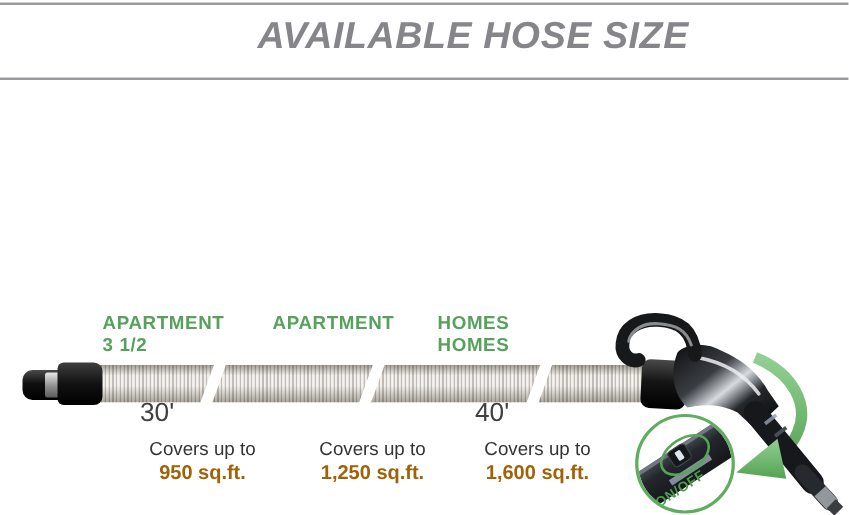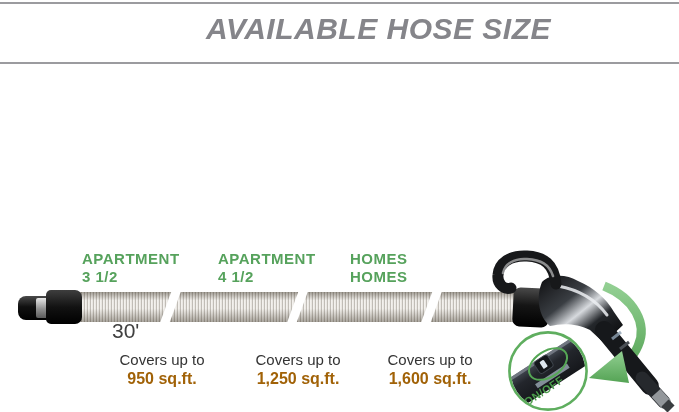--- a/index.html
+++ b/index.html
@@ -140,28 +140,28 @@
   <div class="break-mark" style="left:166px"></div>
   <div class="break-mark" style="left:293px"></div>
   <div class="break-mark" style="left:427px"></div>
 
   <div class="opt-label c1">
     <div>APARTMENT</div>
     <div>3 1/2</div>
   </div>
   <div class="opt-label c2">
     <div>APARTMENT</div>
-    <div>4 1/2</div>
   </div>
   <div class="opt-label c3">
     <div>HOMES</div>
     <div>HOMES</div>
   </div>
 
   <div class="len-label c1">30'</div>
+  <div class="len-label c3">40'</div>
 
   <div class="covers c1">
     <div class="prefix">Covers up to</div>
     <div class="value">950 sq.ft.</div>
   </div>
   <div class="covers c2">
     <div class="prefix">Covers up to</div>
     <div class="value">1,250 sq.ft.</div>
   </div>
   <div class="covers c3">

